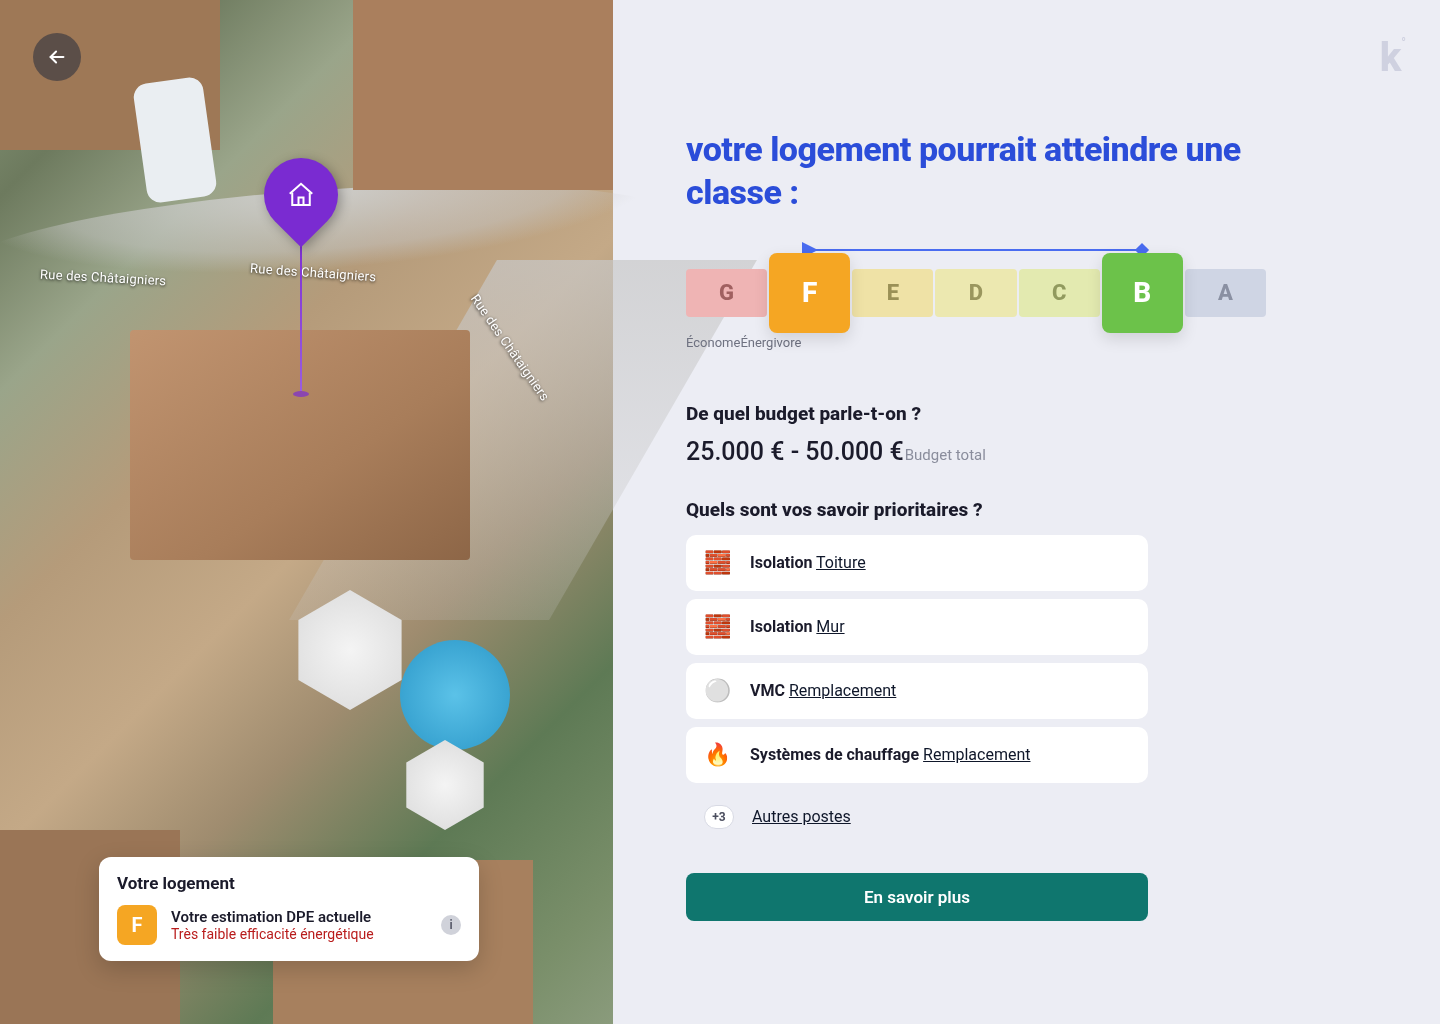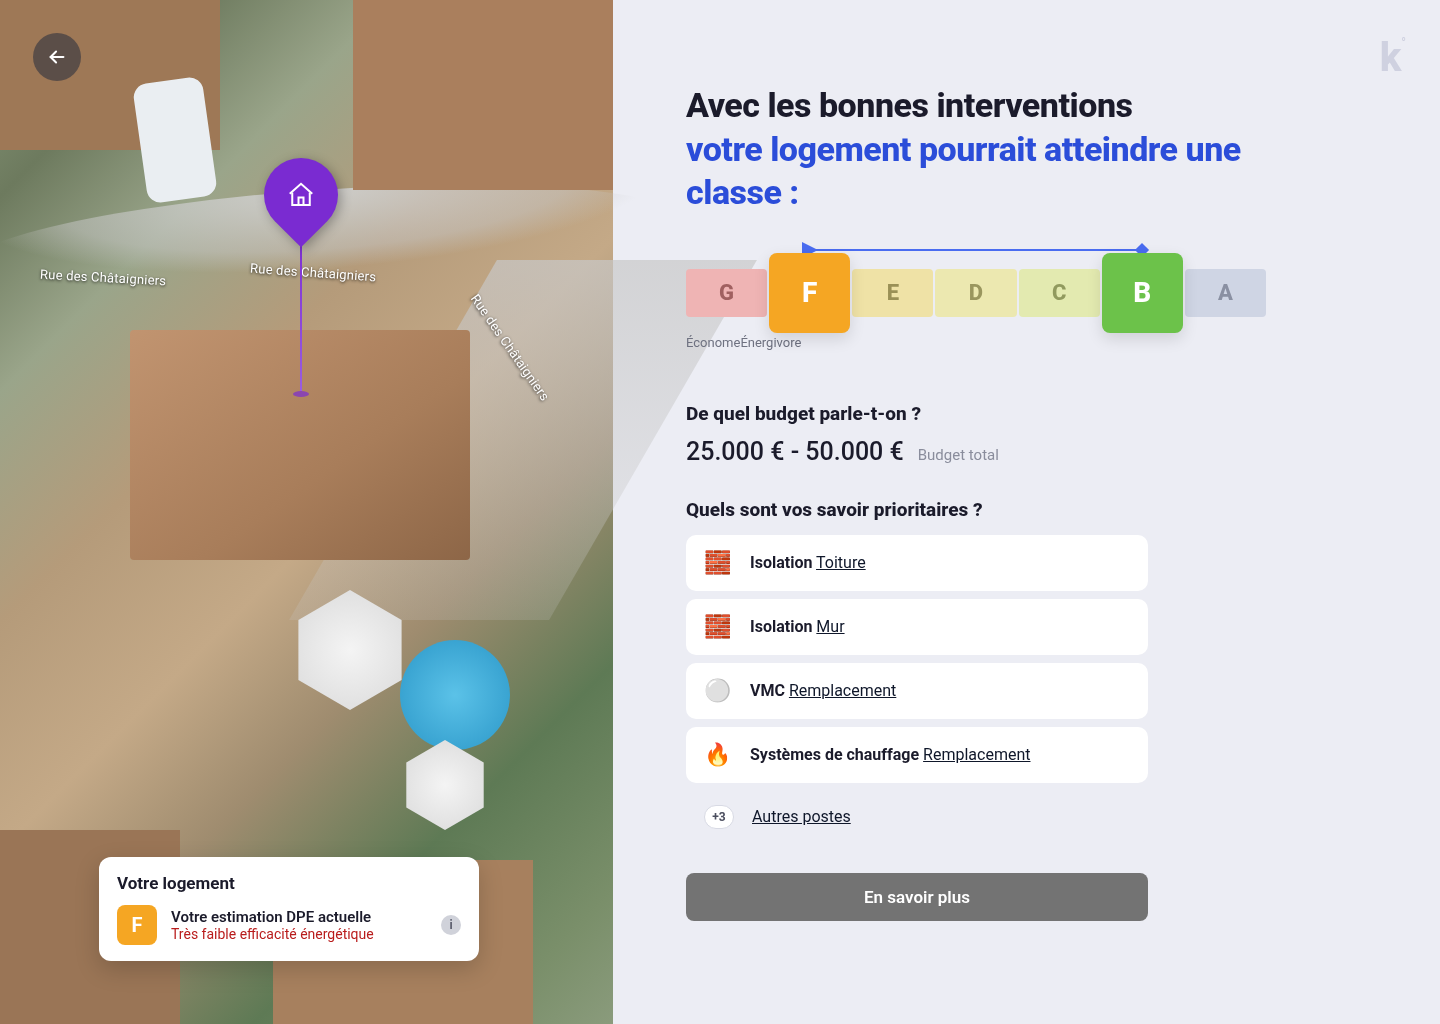--- a/index.html
+++ b/index.html
@@ -59,34 +59,34 @@
   .arrow-line { position:absolute; top:10px; height:2px; background:#4a6cf0; }
   .tri { position:absolute; top:3px; }
   .tri svg, .dia svg { display:block; }
   .dia { position:absolute; top:3px; }
   .dpe-scale { display:flex; gap:2px; }
   .dpe-cell { flex:1; height:48px; border-radius:4px; display:flex; align-items:center; justify-content:center; font-size:22px; font-weight:800; color:#6a6d7c; }
   .dpe-cell.big { height:80px; margin-top:-16px; margin-bottom:-16px; font-size:28px; color:#fff; border-radius:8px; box-shadow:0 6px 16px rgba(0,0,0,0.12); z-index:2; }
   .dpe-legend { display:flex; justify-content:flex-start; font-size:13px; color:#6e7180; margin-top:18px; }
 
   .section-h { font-size:19px; font-weight:800; color:#1b1b2b; margin-top:52px; }
-  .budget-row { display:flex; align-items:baseline; gap:14px; margin-top:12px;text-align:right; }
+  .budget-row { display:flex; align-items:baseline; gap:1px; margin-top:12px;text-align:right; }
   .budget-val { font-size:25px; font-weight:500; color:#1b1b2b; }
   .budget-lbl { font-size:15px; color:#8a8d9c; }
 
   .postes { margin-top:14px; display:flex; flex-direction:column; gap:8px; width:462px; }
   .poste { background:#fff; border-radius:10px; padding:14px 18px; display:flex; align-items:center; gap:18px; cursor:pointer; }
   .poste-ico { width:28px; height:28px; display:flex; align-items:center; justify-content:center; font-size:22px; }
   .poste-txt { font-size:16px; }
   .poste-txt .bold { font-weight:700; color:#1b1b2b;text-align:right; }
   .poste-txt .light { font-weight:400; color:#0f172a;text-decoration:underline; }
   .poste.more { background:#ecedf4; }
   .more-badge { min-width:30px; height:24px; padding:0 6px; border-radius:12px; background:#fff; border:1px solid #d8dae4; font-size:12px; font-weight:700; color:#4b4e5e; display:flex; align-items:center; justify-content:center; }
 
-  .cta { margin-top:30px; width:462px; height:48px; background:#737373; color:#fff; border:none; border-radius:8px; font-size:17px; font-weight:600; cursor:pointer; }
+  .cta { margin-top:30px; width:462px; height:48px; background:#0f766e; color:#fff; border:none; border-radius:8px; font-size:17px; font-weight:600; cursor:pointer; }
 </style>
 </head>
 <body>
 
 <div class="map-panel">
   <div class="road"></div>
   <div class="road2"></div>
   <div class="roof roof1"></div>
   <div class="roof roof2"></div>
   <div class="roof roof-main"></div>
@@ -133,21 +133,21 @@
   </div>
 </div>
 
 <div class="right-panel">
   <div class="logo">
       <span>k</span>
       <sup>°</sup>
     </div>
   <div class="content">
     <h1>
-      <span class="h-dark">Avec les bonnes interventions</span><br>
+      <br>
       <span class="h-blue">votre logement pourrait atteindre une classe :</span>
     </h1>
 
     <div class="dpe-scale-wrap">
       <div class="dpe-arrow-row" id="arrow-row">
           <div class="arrow-line" style="left: 124.286px; width: 331.429px;"></div>
           <div class="tri" style="left: 116.286px;">
             <svg width="16" height="16">
               <polygon points="0,0 16,8 0,16" fill="#4a6cf0"></polygon>
             </svg>

